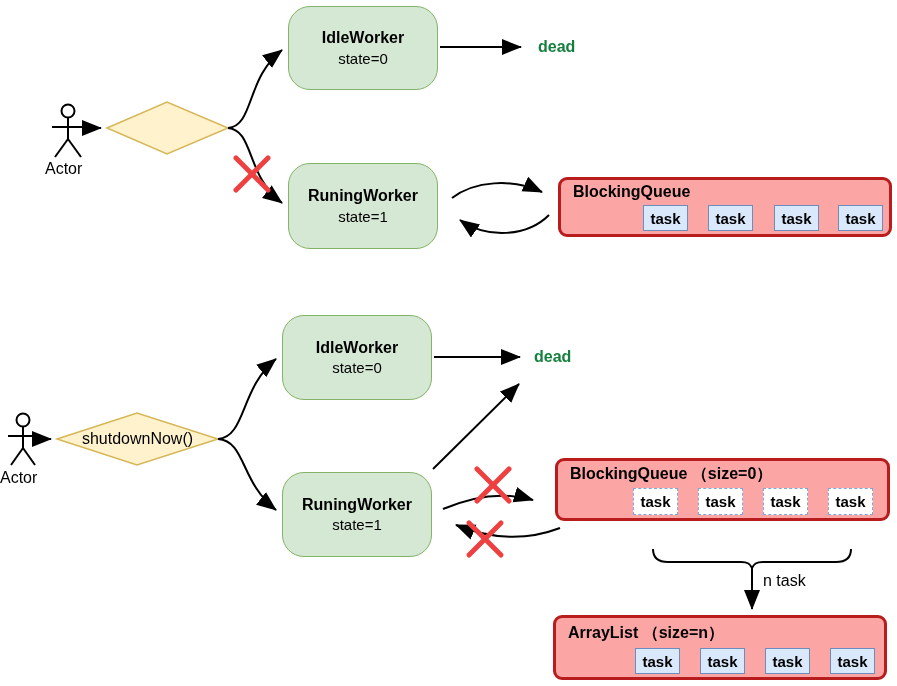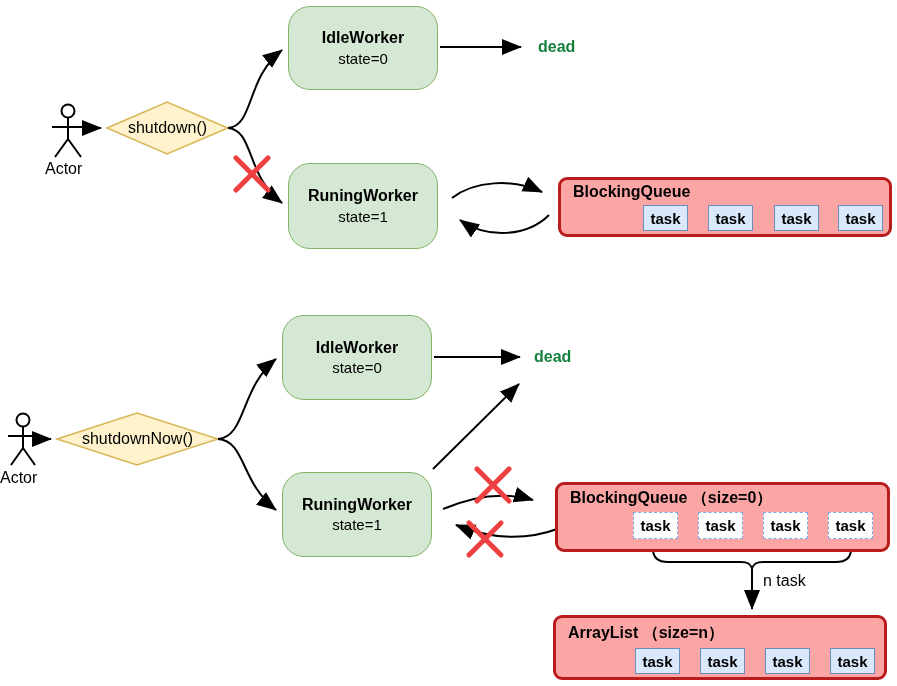--- a/index.html
+++ b/index.html
@@ -87,21 +87,20 @@
     <g>
       <line class="cross" x1="469" y1="523" x2="501" y2="555"></line>
       <line class="cross" x1="501" y1="523" x2="469" y2="555"></line>
     </g>
     <path class="wire" d="M653,549 C653,557 658,562 668,562 L741,562 C748,562 750,564 752,568 C754,564 756,562 763,562 L836,562 C846,562 851,557 851,549"></path>
     <line class="wire" x1="752" y1="568" x2="752" y2="609" marker-end="url(#ah)"></line>
   </svg>
 
   <div class="actor-label" style="left:45px;top:160px;width:46px;">Actor</div>
 
-  <div class="diamond-label" style="left:107px;top:102px;width:121px;height:52px;">shutdown()</div>
 
   <div class="worker-box" style="left:288px;top:6px;width:150px;height:84px;">
     <div class="worker-title">IdleWorker</div>
     <div class="worker-state">state=0</div>
   </div>
 
   <div class="dead-label" style="left:538px;top:38px;">dead</div>
 
   <div class="worker-box" style="left:288px;top:163px;width:150px;height:86px;">
     <div class="worker-title">RuningWorker</div>
@@ -125,21 +124,21 @@
     <div class="worker-state">state=0</div>
   </div>
 
   <div class="dead-label" style="left:534px;top:348px;">dead</div>
 
   <div class="worker-box" style="left:282px;top:472px;width:150px;height:85px;">
     <div class="worker-title">RuningWorker</div>
     <div class="worker-state">state=1</div>
   </div>
 
-  <div class="container-box" style="left:555px;top:482px;width:335px;height:70px;">
+  <div class="container-box" style="left:555px;top:458px;width:335px;height:63px;">
     <div class="container-title">BlockingQueue （size=0）</div>
     <div class="task dashed" style="left:75px;top:27px;">task</div>
     <div class="task dashed" style="left:140px;top:27px;">task</div>
     <div class="task dashed" style="left:205px;top:27px;">task</div>
     <div class="task dashed" style="left:270px;top:27px;">task</div>
   </div>
 
   <div class="note-label" style="left:763px;top:572px;">n task</div>
 
   <div class="container-box" style="left:553px;top:615px;width:334px;height:65px;">

